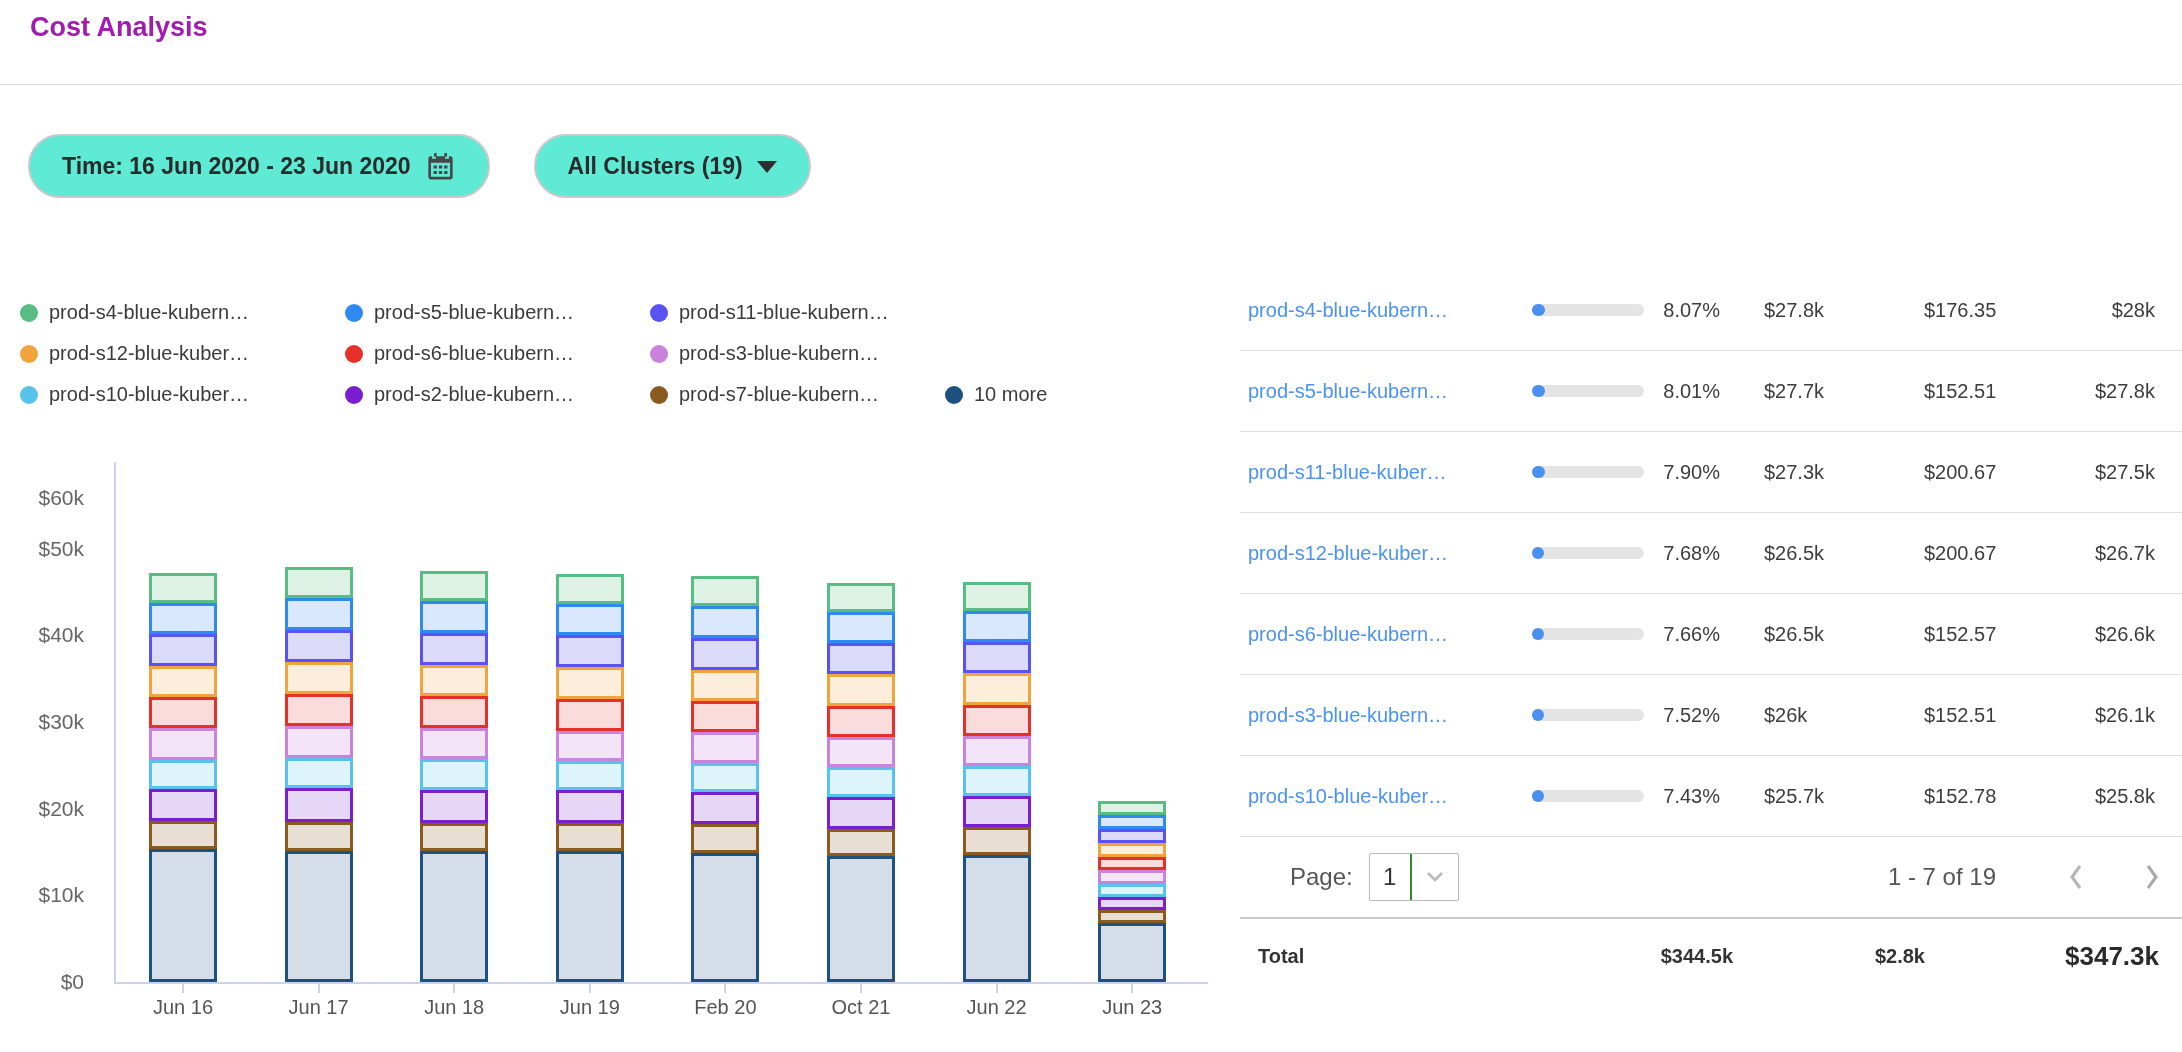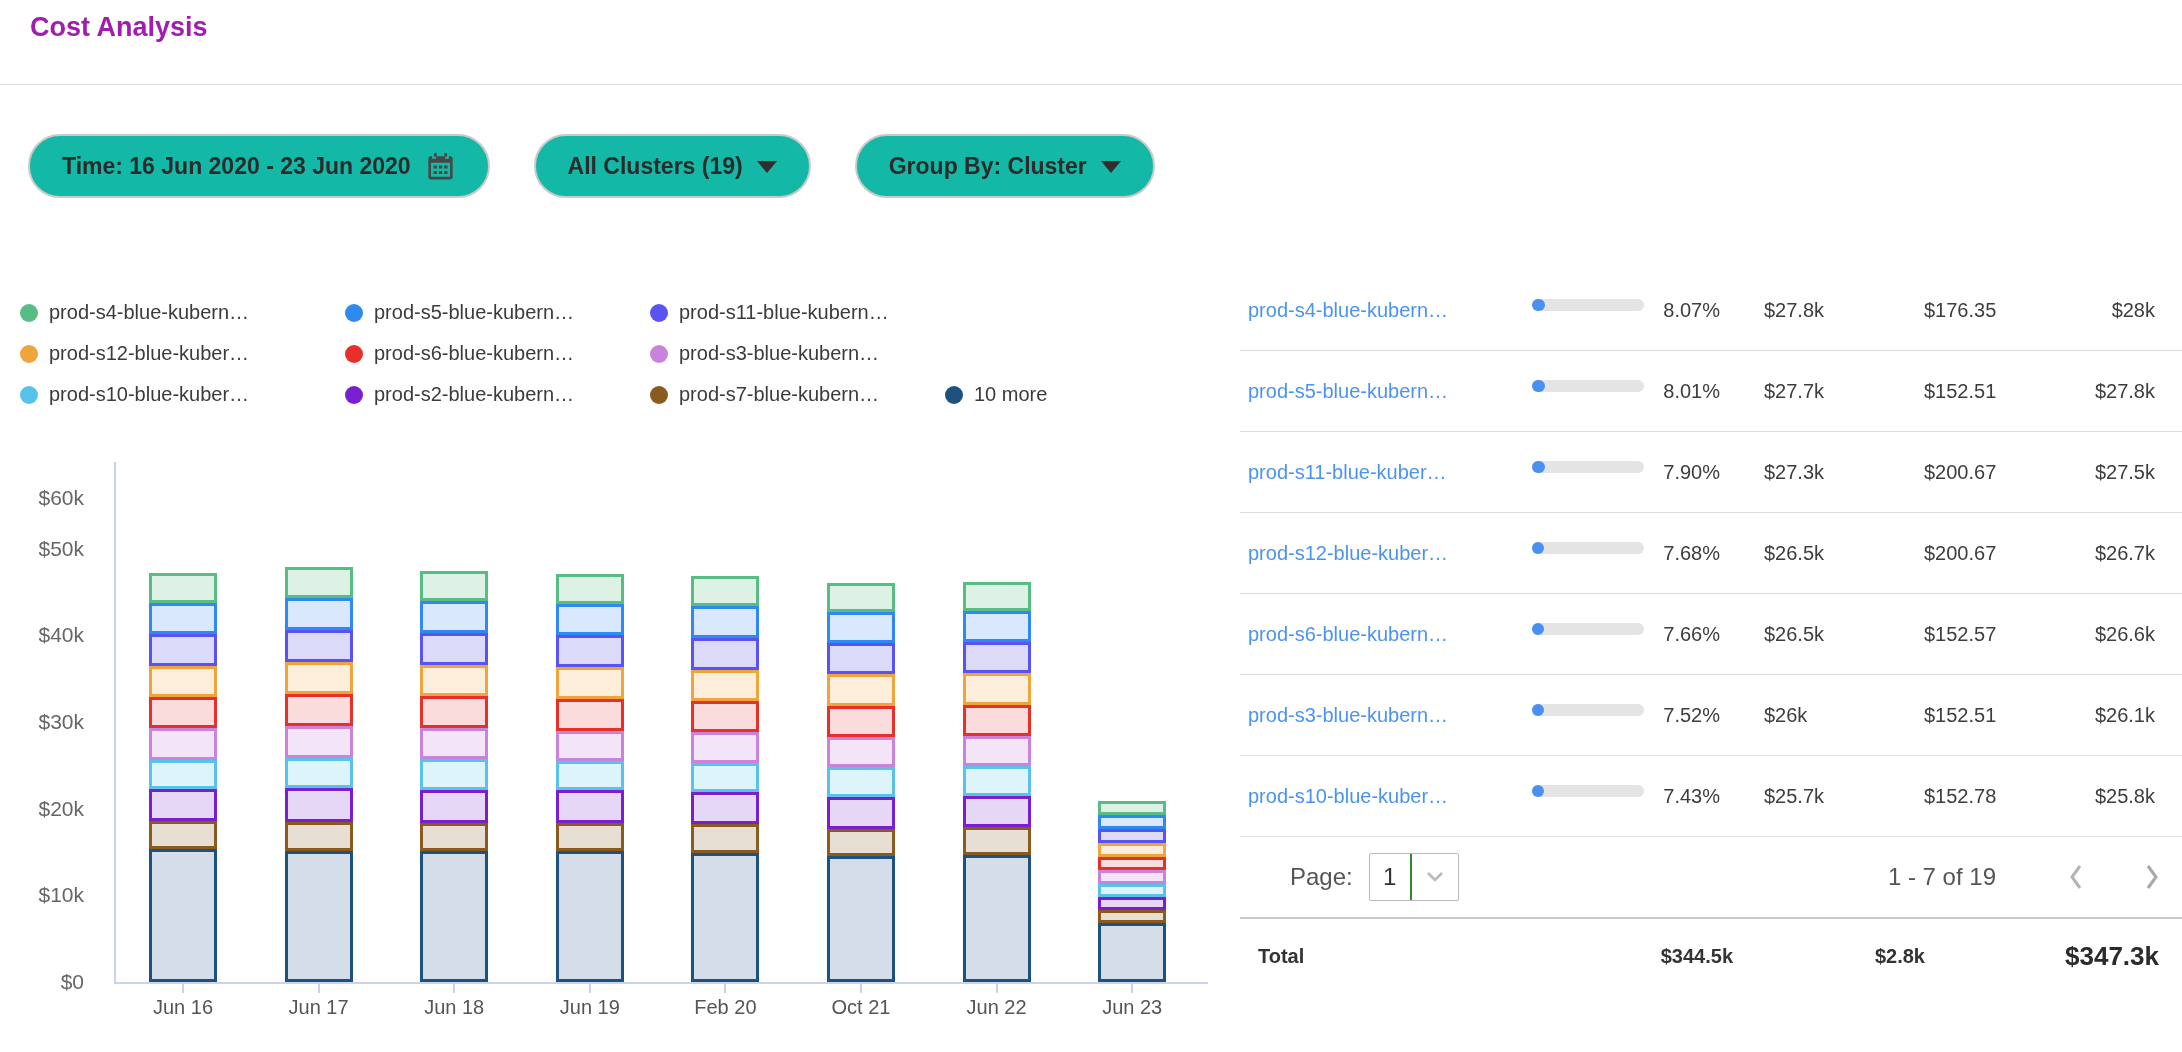--- a/index.html
+++ b/index.html
@@ -4,21 +4,21 @@
 <style>
   html,body{margin:0;padding:0;background:#fff;}
   #root{position:relative;width:2182px;height:1052px;background:#fff;overflow:hidden;
         font-family:"Liberation Sans",sans-serif;color:#3d3d3d;}
   
   .page-title{position:absolute;left:30px;top:12px;font-size:27px;font-weight:600;color:#a21caf;}
   .top-divider{position:absolute;left:0;top:84px;width:2182px;height:1px;background:#dcdcdc;}
   
   .filters{position:absolute;left:28px;top:134px;display:flex;gap:44px;}
   .pill{display:flex;align-items:center;gap:14px;height:60px;padding:0 32px;border:2px solid #c9c9c9;
-        border-radius:32px;background:#14b8a6;font-size:23px;font-weight:700;color:#2b2b2b;cursor:pointer;white-space:nowrap;}
+        border-radius:32px;background:#5eead4;font-size:23px;font-weight:700;color:#2b2b2b;cursor:pointer;white-space:nowrap;}
   .caret-down{width:0;height:0;border-left:10px solid transparent;border-right:10px solid transparent;
               border-top:12px solid #2f2f2f;margin-top:2px;}
   
   #legend{position:absolute;left:20px;top:292px;}
   .legend-row{display:flex;align-items:center;height:41px;}
   .legend-item{display:flex;align-items:center;font-size:20px;color:#3b3b3b;cursor:pointer;}
   .legend-dot{width:18px;height:18px;border-radius:50%;margin-right:11px;flex:0 0 auto;}
   
   .ylab{position:absolute;left:0;width:84px;text-align:right;font-size:21px;color:#666;line-height:28px;}
   .xlab{position:absolute;width:136px;text-align:center;font-size:20px;color:#555;}
@@ -30,21 +30,21 @@
   #table{position:absolute;left:1240px;top:270px;width:942px;}
   .tgrid{display:grid;grid-template-columns:288px 232px 160px 160px 1fr;align-items:center;}
   .thead{height:67px;border-bottom:2px solid #cdcdcd;font-size:20px;font-weight:600;color:#4d4d4d;}
   .thead .c1{padding-left:8px;}
   .thead .c2{padding-left:2px;}
   .thead .c3,.thead .c4{padding-left:4px;}
   .thead .c5{text-align:right;padding-right:27px;}
   .trow{height:80px;border-bottom:1px solid #dedede;font-size:20px;color:#3d3d3d;}
   .trow .c1{padding-left:8px;overflow:hidden;white-space:nowrap;}
   .cluster-link{color:#4b93f2;cursor:pointer;}
-  .pctcell{display:flex;align-items:flex-start;padding-left:4px;}
+  .pctcell{display:flex;align-items:center;padding-left:4px;}
   .ptrack{width:112px;height:12px;border-radius:6px;background:#e4e4e4;position:relative;flex:0 0 auto;}
   .pfill{position:absolute;left:0;top:0;height:12px;border-radius:6px;background:#4a90f0;}
   .pcttxt{flex:1;text-align:right;padding-right:40px;}
   .trow .c3,.trow .c4{padding-left:4px;}
   .trow .c5{text-align:right;padding-right:27px;}
   
   .pager{height:80px;border-bottom:2px solid #c9c9c9;display:flex;align-items:center;font-size:24px;color:#555;}
   .pager-label{margin-left:50px;}
   .page-select{margin-left:16px;width:88px;height:46px;border:1px solid #b9b9b9;background:#fff;border-radius:2px;
                display:flex;align-items:center;cursor:pointer;}
@@ -72,24 +72,20 @@
     <div class="pill">
       <span>Time: 16 Jun 2020 - 23 Jun 2020</span>
       <span style="display:flex;">
         <svg width="31" height="31" viewBox="0 0 24 24">
             <path fill="#474747" d="M7 1.5v3h2v-3H7zm8 0v3h2v-3h-2zM4.5 4A1.9 1.9 0 0 0 2.6 5.9v14.2A1.9 1.9 0 0 0 4.5 22h15a1.9 1.9 0 0 0 1.9-1.9V5.9A1.9 1.9 0 0 0 19.5 4h-1v2h-3V4h-7v2h-3V4h-1zm.1 5h14.8v11H4.6V9zm2 2.2v2.4h2.6v-2.4H6.6zm4.1 0v2.4h2.6v-2.4h-2.6zm4.1 0v2.4h2.6v-2.4h-2.6zm-8.2 4.2v2.4h2.6v-2.4H6.6zm4.1 0v2.4h2.6v-2.4h-2.6zm4.1 0v2.4h2.6v-2.4h-2.6z"></path>
           </svg>
       </span>
     </div>
     <div class="pill">
       <span>All Clusters (19)</span>
-      <span class="caret-down"></span>
-    </div>
-    <div class="pill">
-      <span>Group By: Cluster</span>
       <span class="caret-down"></span>
     </div>
   </div>
 
   <div id="legend">
       <div class="legend-row">
         <span class="legend-item" style="width: 325px;">
           <span class="legend-dot" style="background: rgb(87, 189, 132);"></span>
           <span>prod-s4-blue-kubern…</span>
         </span>

